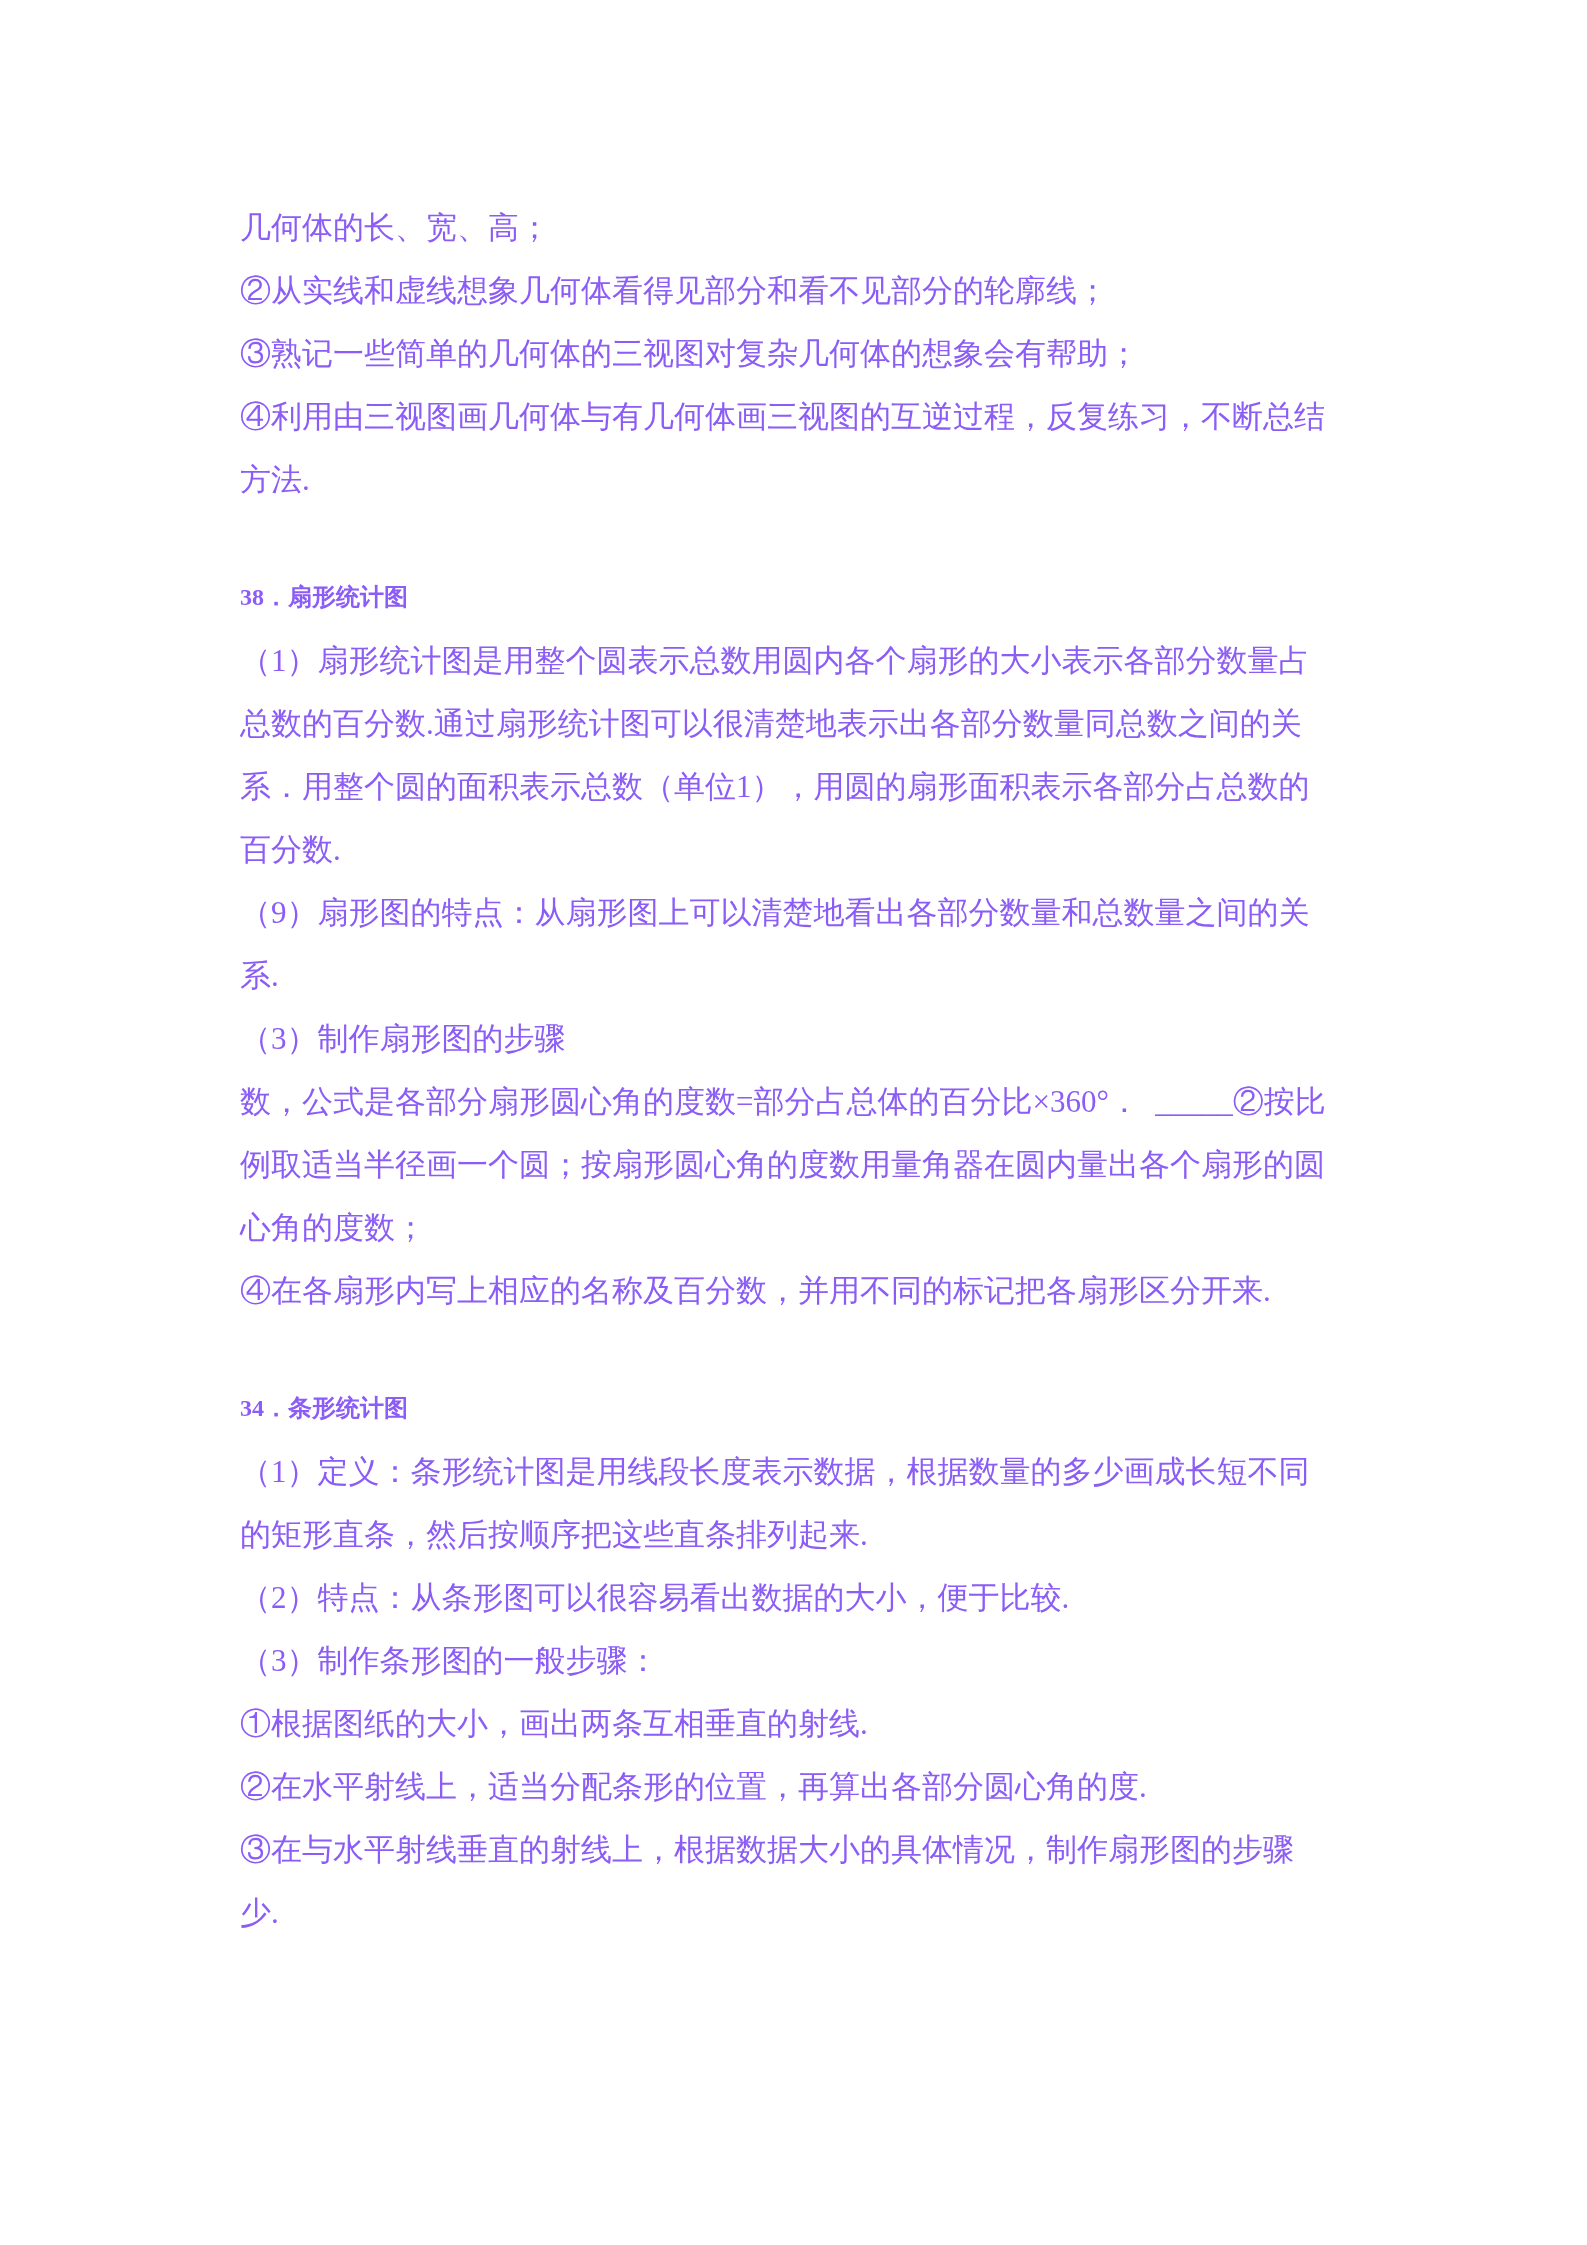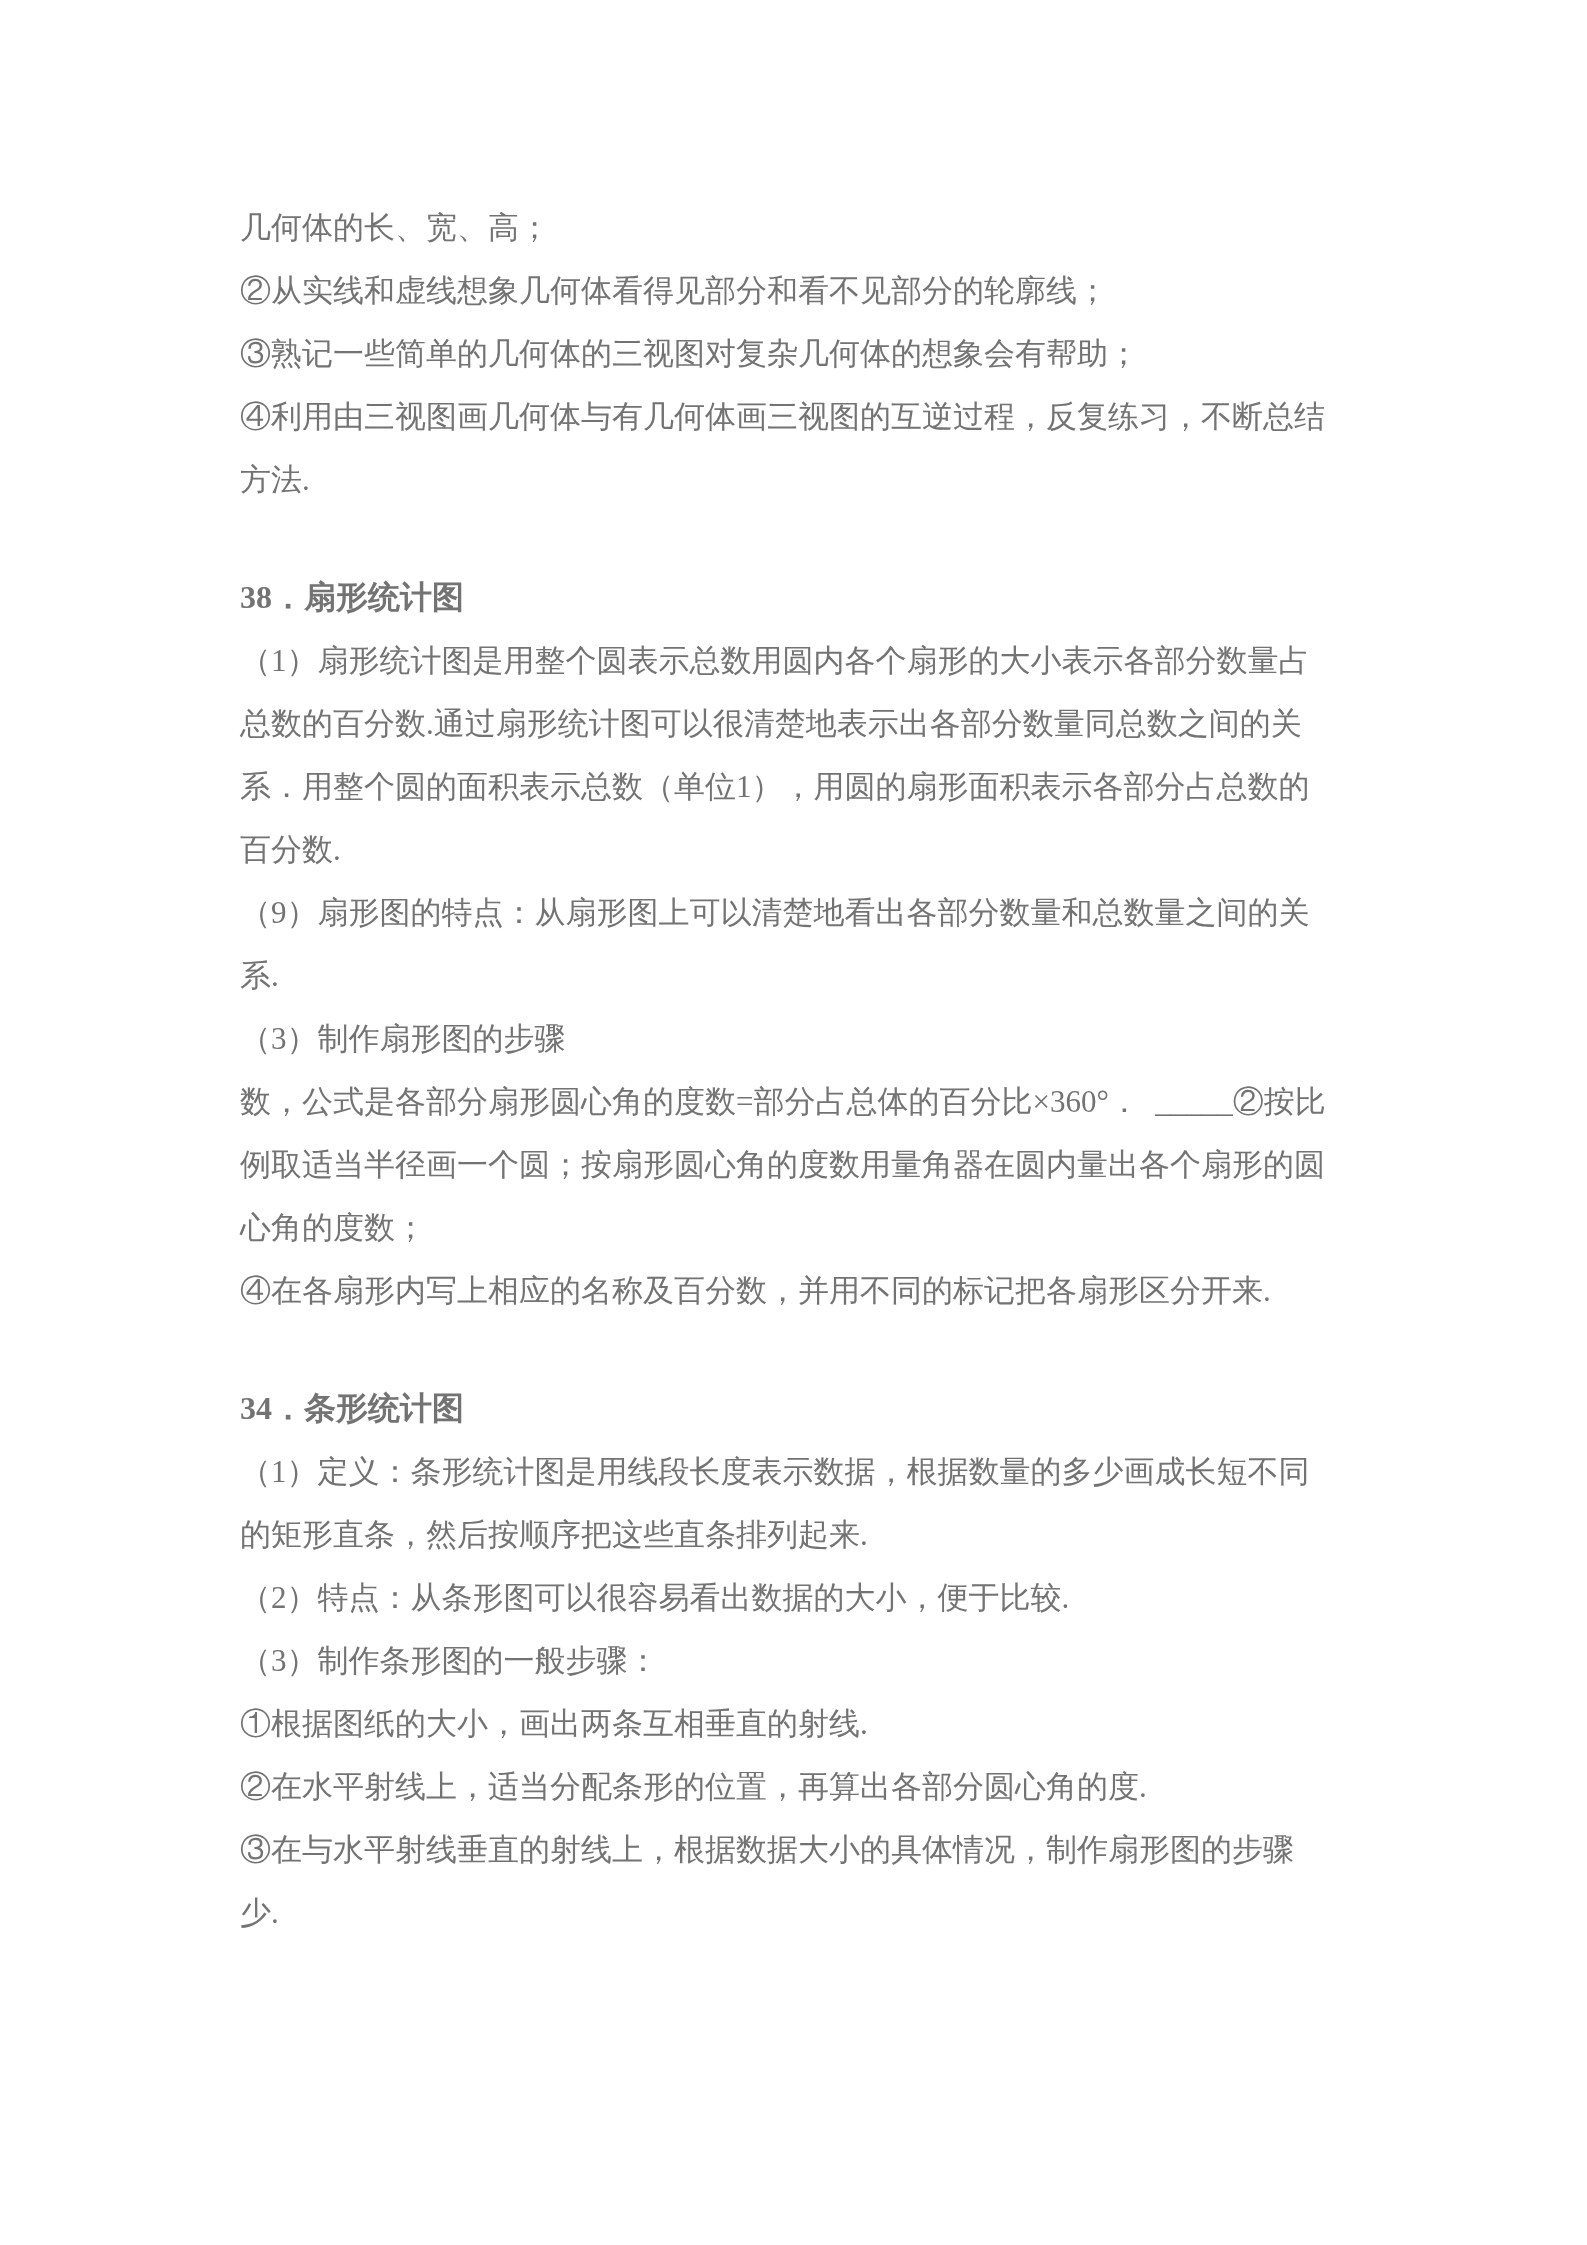--- a/index.html
+++ b/index.html
@@ -10,41 +10,41 @@
     width: 1587px;
     height: 2245px;
     background: #ffffff;
   }
   .page {
     position: relative;
     width: 1587px;
     height: 2245px;
     background: #ffffff;
     overflow: hidden;
-    color: #737373;
+    color: #8b5cf6;
     font-family: "Liberation Serif", "DejaVu Serif", serif;
   }
   .content {
     position: absolute;
     left: 240px;
     top: 196px;
     width: 1100px;
   }
   .sec { display: block; }
   .sec + .sec { margin-top: 55px; }
   .line {
     font-size: 31px;
     height: 63px;
     line-height: 63px;
     white-space: pre;
     letter-spacing: 0;
   }
   .heading {
     margin: 0;
-    font-size: 32px;
+    font-size: 24px;
     font-weight: 700;
     height: 63px;
     line-height: 63px;
     white-space: pre;
   }
 </style>
 </head>
 <body>
 
 <div class="page">

